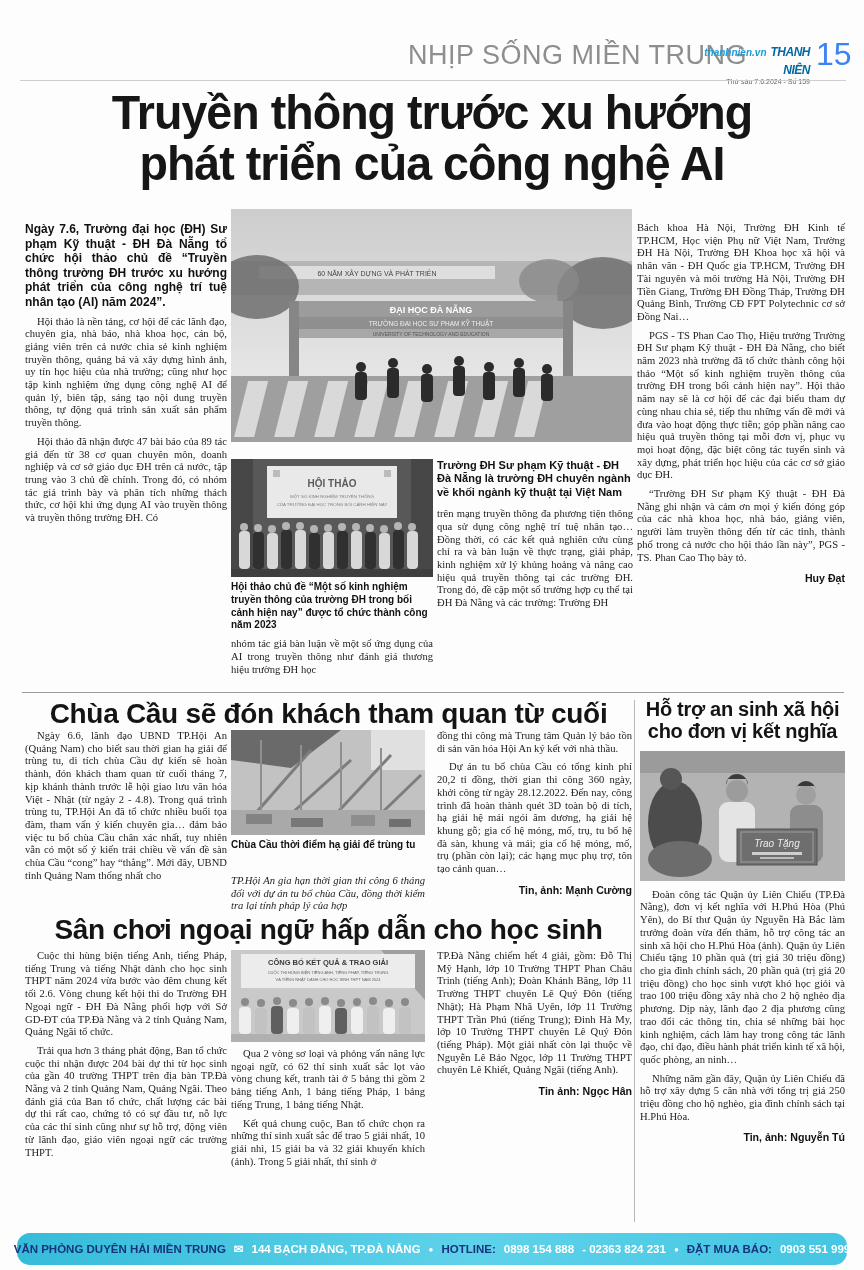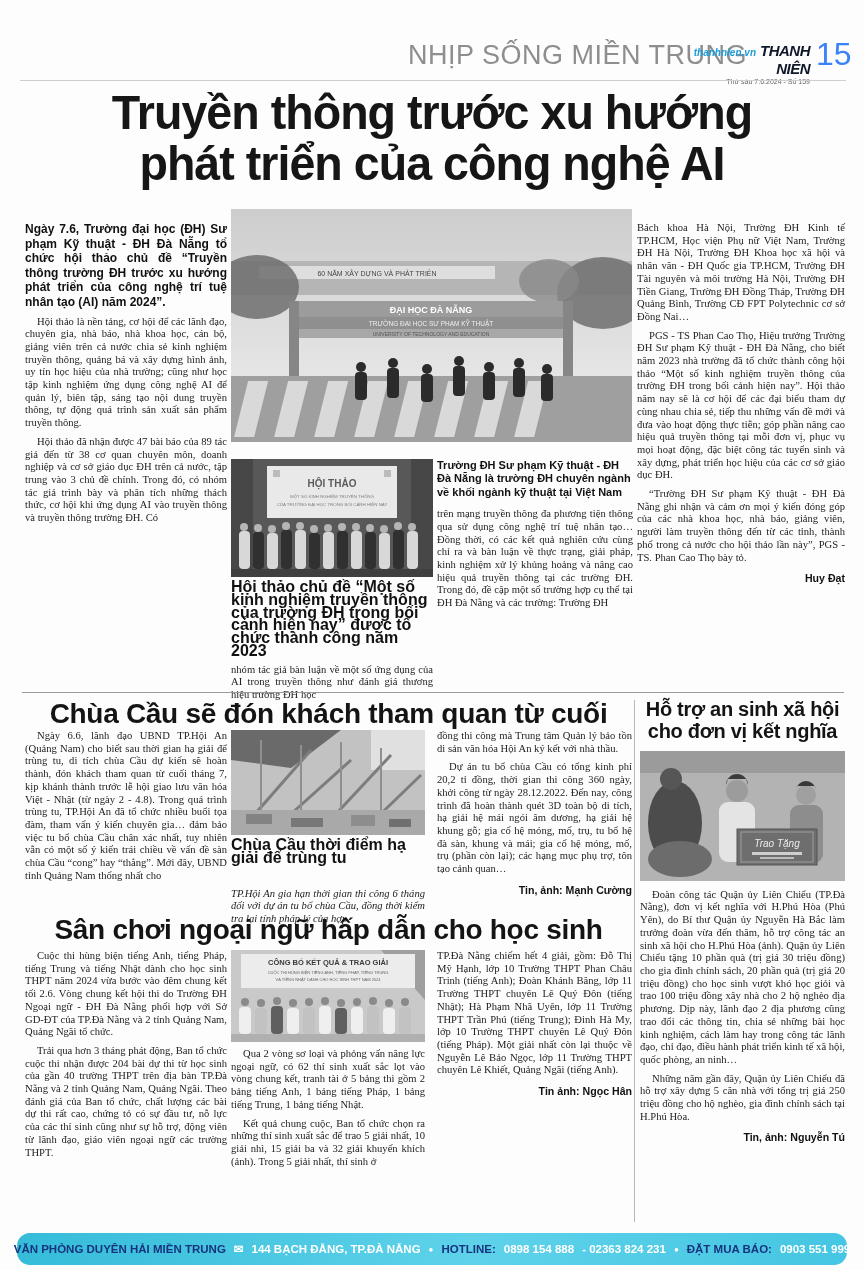--- a/index.html
+++ b/index.html
@@ -4,39 +4,39 @@
 <style>
   html,body{margin:0;padding:0;}
   body{width:864px;height:1270px;position:relative;background:#fdfdfd;overflow:hidden;
        font-family:"Liberation Serif",serif;color:#1f1f1f;}
   .abs{position:absolute;}
   .body{font-size:10.6px;line-height:12.7px;text-align:justify;color:#222;}
   .body p{margin:0 0 6px 0;}
   .indent{text-indent:12px;}
   .lead{font-family:"Liberation Sans",sans-serif;font-weight:bold;font-size:12px;
         line-height:14.6px;text-align:justify;color:#101010;margin:0 0 9px 0;}
-  .cap{font-family:"Liberation Sans",sans-serif;font-weight:bold;font-size:16px;
+  .cap{font-family:"Liberation Sans",sans-serif;font-weight:bold;font-size:10px;
        line-height:12.8px;color:#111;text-align:left;}
   .byline{font-family:"Liberation Sans",sans-serif;font-weight:bold;font-size:10.6px;
           text-align:right;color:#111;margin-top:8px;}
   .headline{font-family:"Liberation Sans",sans-serif;font-weight:700;font-size:48px;
             line-height:1.06;letter-spacing:-1px;text-align:center;color:#161616;
             transform:scaleX(.97);transform-origin:center;}
   .h2{font-family:"Liberation Sans",sans-serif;font-weight:700;font-size:28px;
       letter-spacing:-.3px;text-align:center;color:#141414;}
   .h2small{font-family:"Liberation Sans",sans-serif;font-weight:700;font-size:20px;
       letter-spacing:-.3px;text-align:center;color:#141414;line-height:1.12;}
   .rule{background:#9a9a9a;}
   .section-title{font-family:"Liberation Sans",sans-serif;font-weight:400;font-size:27px;
       color:#8e8e8e;letter-spacing:.5px;}
   .pagenum{font-family:"Liberation Sans",sans-serif;font-weight:400;font-size:32px;color:#3b82f6;}
   .brand-site{font-family:"Liberation Sans",sans-serif;font-style:italic;font-weight:bold;
       font-size:10px;color:#1a9cd8;}
   .brand-name{font-family:"Liberation Sans",sans-serif;font-style:italic;font-weight:bold;
-      font-size:15px;color:#0f172a;letter-spacing:-.5px;}
+      font-size:12px;color:#0369a1;letter-spacing:-.5px;}
   .issue{font-family:"Liberation Sans",sans-serif;font-size:7px;color:#666;text-align:right;}
   .photo{display:block;background:#ddd;}
   svg text{font-family:"Liberation Sans",sans-serif;}
   .footer-bar{display:flex;align-items:center;justify-content:center;gap:8px;
       border-radius:13px;background:linear-gradient(90deg,#35bcd9,#5fd2ea 55%,#45c6e2);
       font-family:"Liberation Sans",sans-serif;font-weight:bold;font-size:11.5px;white-space:nowrap;}
   .f-navy{color:#16337f;}
   .f-white{color:#ffffff;}
   .f-dot{color:#ffffff;font-size:8px;}
 </style>

